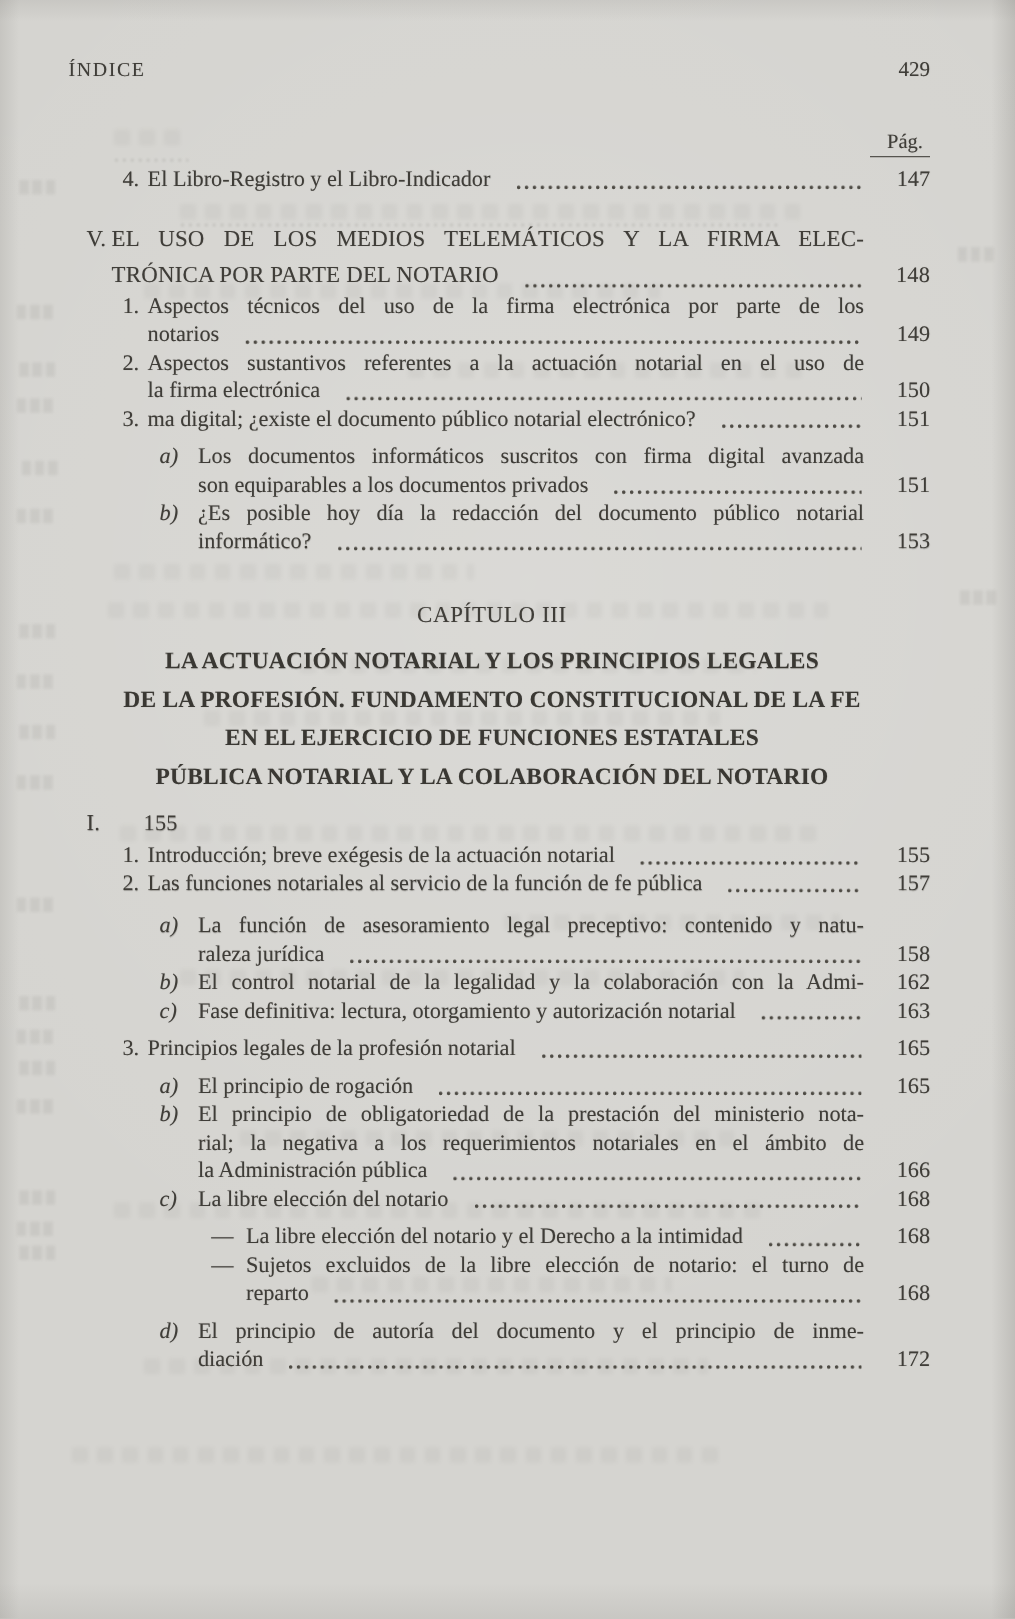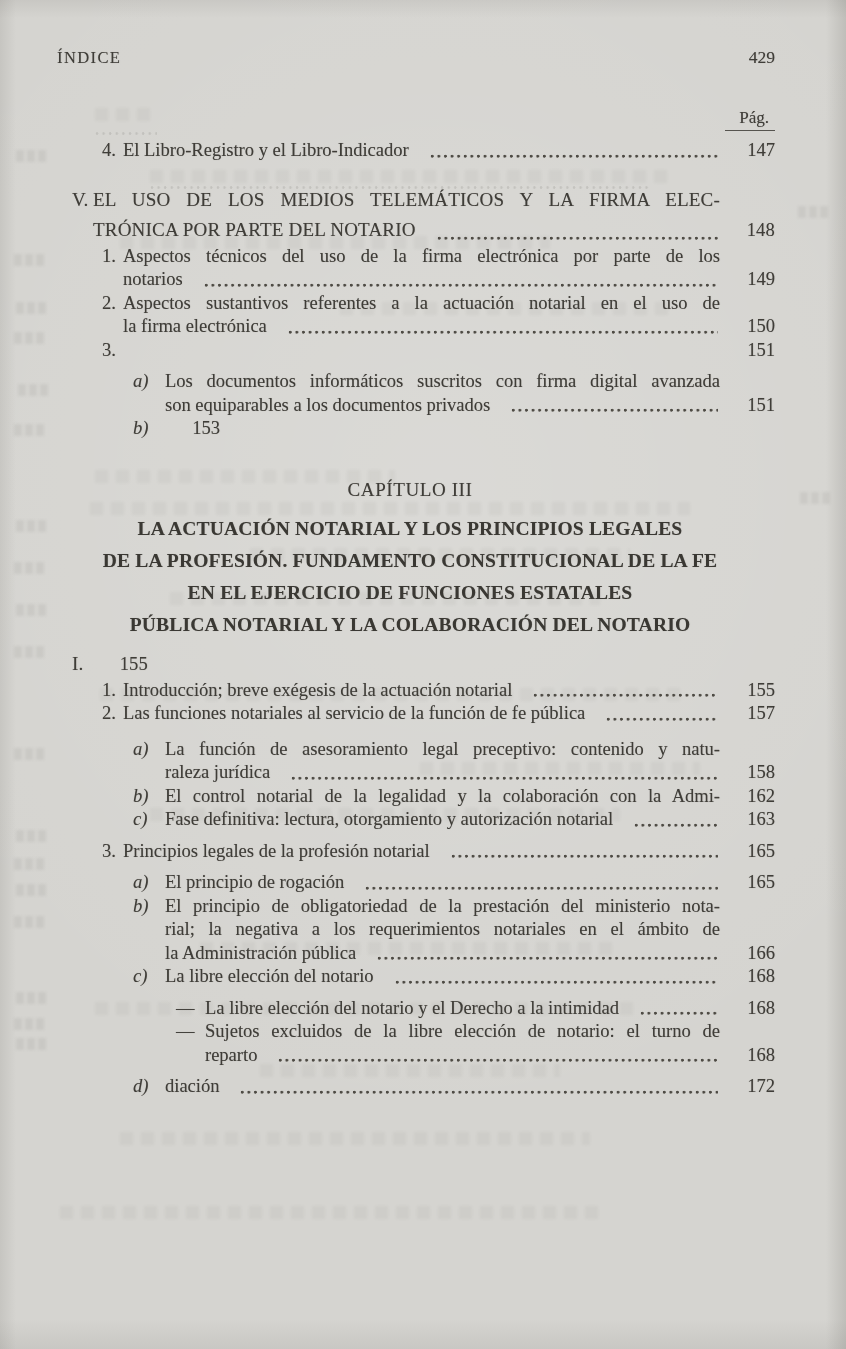--- a/index.html
+++ b/index.html
@@ -129,38 +129,49 @@
               <span class="txt">la firma electrónica</span>
               <span class="leader"></span>
             </div>
           </div>
     <div class="pagecol">150</div>
   </div>
 
   <div class="entry lvl-number">
     <div class="marker">3.</div>
     <div class="body">
+            <div class="lastline">
+              <span class="txt">ma digital; ¿existe el documento público notarial electrónico?</span>
+              <span class="leader"></span>
+            </div>
           </div>
     <div class="pagecol">151</div>
   </div>
 
   <div class="entry lvl-letter gap-small">
     <div class="marker">a)</div>
     <div class="body">
             <div class="line fill">Los documentos informáticos suscritos con firma digital avanzada</div>
             <div class="lastline">
               <span class="txt">son equiparables a los documentos privados</span>
               <span class="leader"></span>
             </div>
           </div>
     <div class="pagecol">151</div>
   </div>
 
   <div class="entry lvl-letter">
     <div class="marker">b)</div>
+    <div class="body">
+            <div class="line fill">¿Es posible hoy día la redacción del documento público notarial</div>
+            <div class="lastline">
+              <span class="txt">informático?</span>
+              <span class="leader"></span>
+            </div>
+          </div>
     <div class="pagecol">153</div>
   </div>
 
   <div class="chapter">
     <div class="kicker">CAPÍTULO III</div>
     <div class="chapter-title">
             <div class="line">LA ACTUACIÓN NOTARIAL Y LOS PRINCIPIOS LEGALES</div>
             <div class="line">DE LA PROFESIÓN. FUNDAMENTO CONSTITUCIONAL DE LA FE</div>
             <div class="line">EN EL EJERCICIO DE FUNCIONES ESTATALES</div>
             <div class="line">PÚBLICA NOTARIAL Y LA COLABORACIÓN DEL NOTARIO</div>
@@ -290,20 +301,21 @@
               <span class="txt">reparto</span>
               <span class="leader"></span>
             </div>
           </div>
     <div class="pagecol">168</div>
   </div>
 
   <div class="entry lvl-letter gap-small">
     <div class="marker">d)</div>
     <div class="body">
+            <div class="line fill">El principio de autoría del documento y el principio de inme-</div>
             <div class="lastline">
               <span class="txt">diación</span>
               <span class="leader"></span>
             </div>
           </div>
     <div class="pagecol">172</div>
   </div>
 </div>
   </div>
 <div class="ghost bar" style="left: 95px; top: 108px; width: 58px;"></div>

